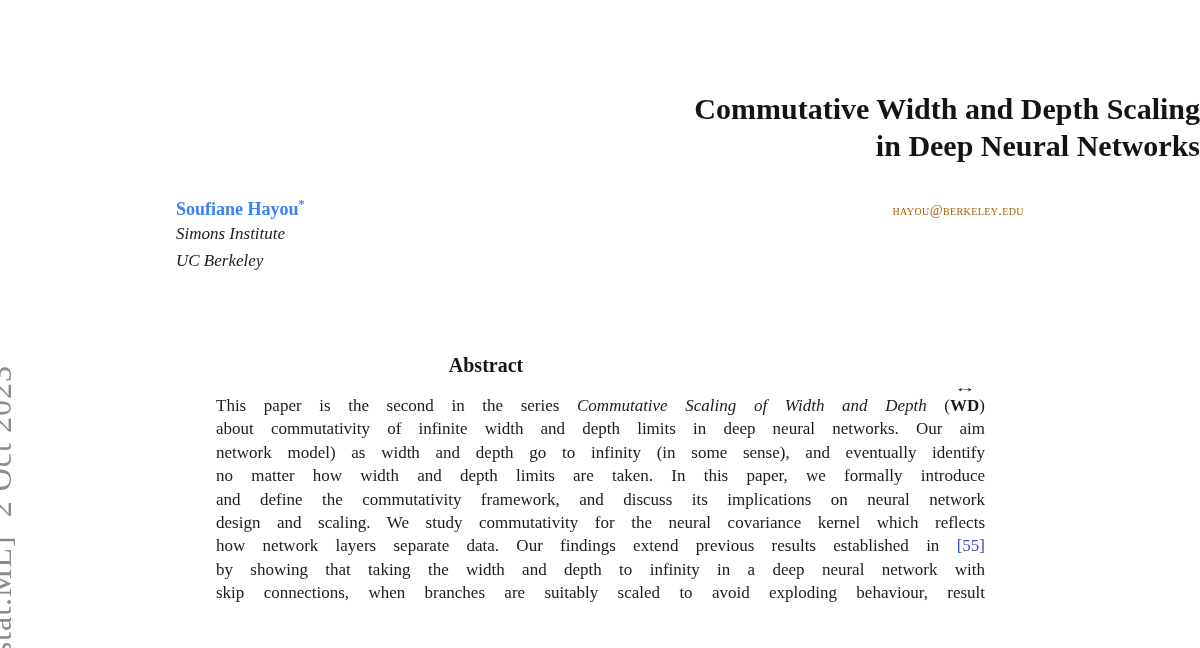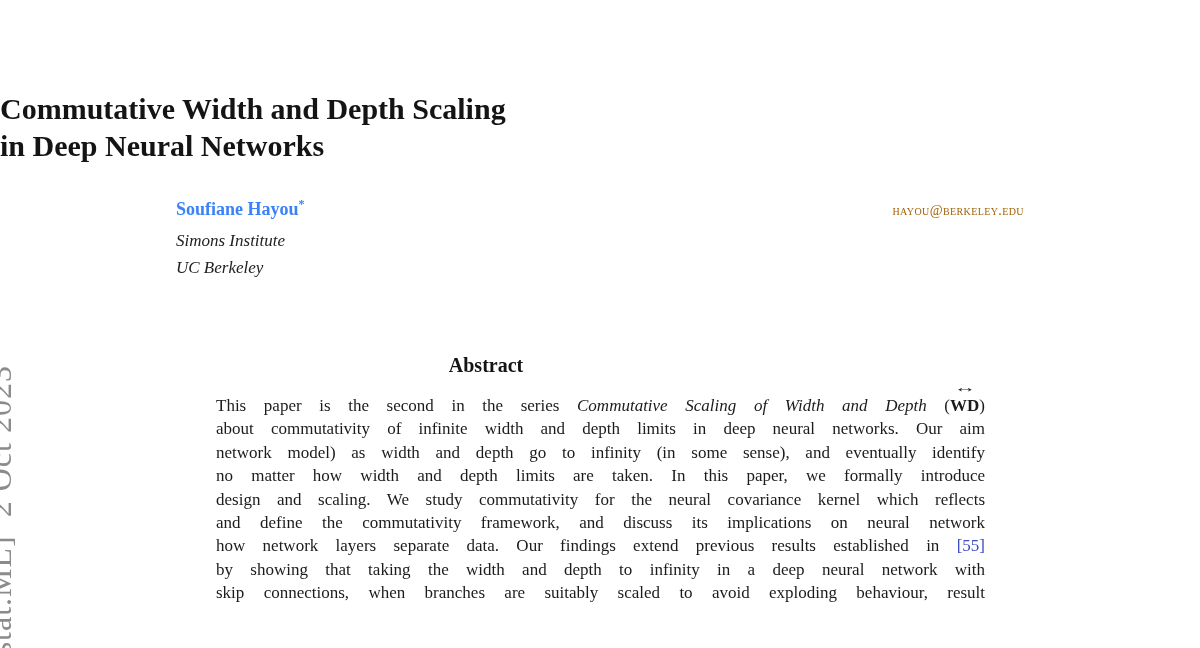--- a/index.html
+++ b/index.html
@@ -23,21 +23,21 @@
     line-height: 40px;
     color: #8b8b8b;
     white-space: pre;
     letter-spacing: 1px;
   }
 
   .paper-title {
     position: absolute;
     top: 90px; left: 0;
     width: 1200px;
-    text-align: left;
+    text-align: right;
     font-weight: bold;
     font-size: 30px;
     line-height: 37px;
     color: #141414;
   }
 
   .authors {
     position: absolute;
     top: 197px; left: 176px;
     width: 848px;
@@ -54,21 +54,21 @@
     font-size: 14px;
     letter-spacing: 0.4px;
     color: #a16207;
   }
   .affil {
     font-style: italic;
     font-size: 17px;
     line-height: 27px;
     color: #222;
   }
-  .affil-first { margin-top: 7px; }
+  .affil-first { }
 
   .abstract-heading {
     position: absolute;
     top: 354px; left: 0;
     width: 972px;
     text-align: center;
     font-weight: bold;
     font-size: 20px;
     color: #141414;
   }
@@ -127,18 +127,18 @@
   <div class="affil">UC Berkeley</div>
 </div>
 
 <div class="abstract-heading">Abstract</div>
 
 <div class="abstract-body">
     <div class="abs-line"><span>This paper is the second in the series </span><span class="it">Commutative Scaling of Width and Depth</span><span> (</span><span class="wd"><span class="arrow">↔</span>WD</span><span>)</span></div>
     <div class="abs-line"><span>about commutativity of infinite width and depth limits in deep neural networks. Our aim</span></div>
     <div class="abs-line"><span>network model) as width and depth go to infinity (in some sense), and eventually identify</span></div>
     <div class="abs-line"><span>no matter how width and depth limits are taken. In this paper, we formally introduce</span></div>
+    <div class="abs-line"><span>and define the commutativity framework, and discuss its implications on neural network</span></div>
     <div class="abs-line"><span>design and scaling. We study commutativity for the neural covariance kernel which reflects</span></div>
-    <div class="abs-line"><span>and define the commutativity framework, and discuss its implications on neural network</span></div>
     <div class="abs-line"><span>how network layers separate data. Our findings extend previous results established in </span><a class="cite">[55]</a></div>
     <div class="abs-line"><span>by showing that taking the width and depth to infinity in a deep neural network with</span></div>
     <div class="abs-line"><span>skip connections, when branches are suitably scaled to avoid exploding behaviour, result</span></div>
   </div>
 
 </body></html>

